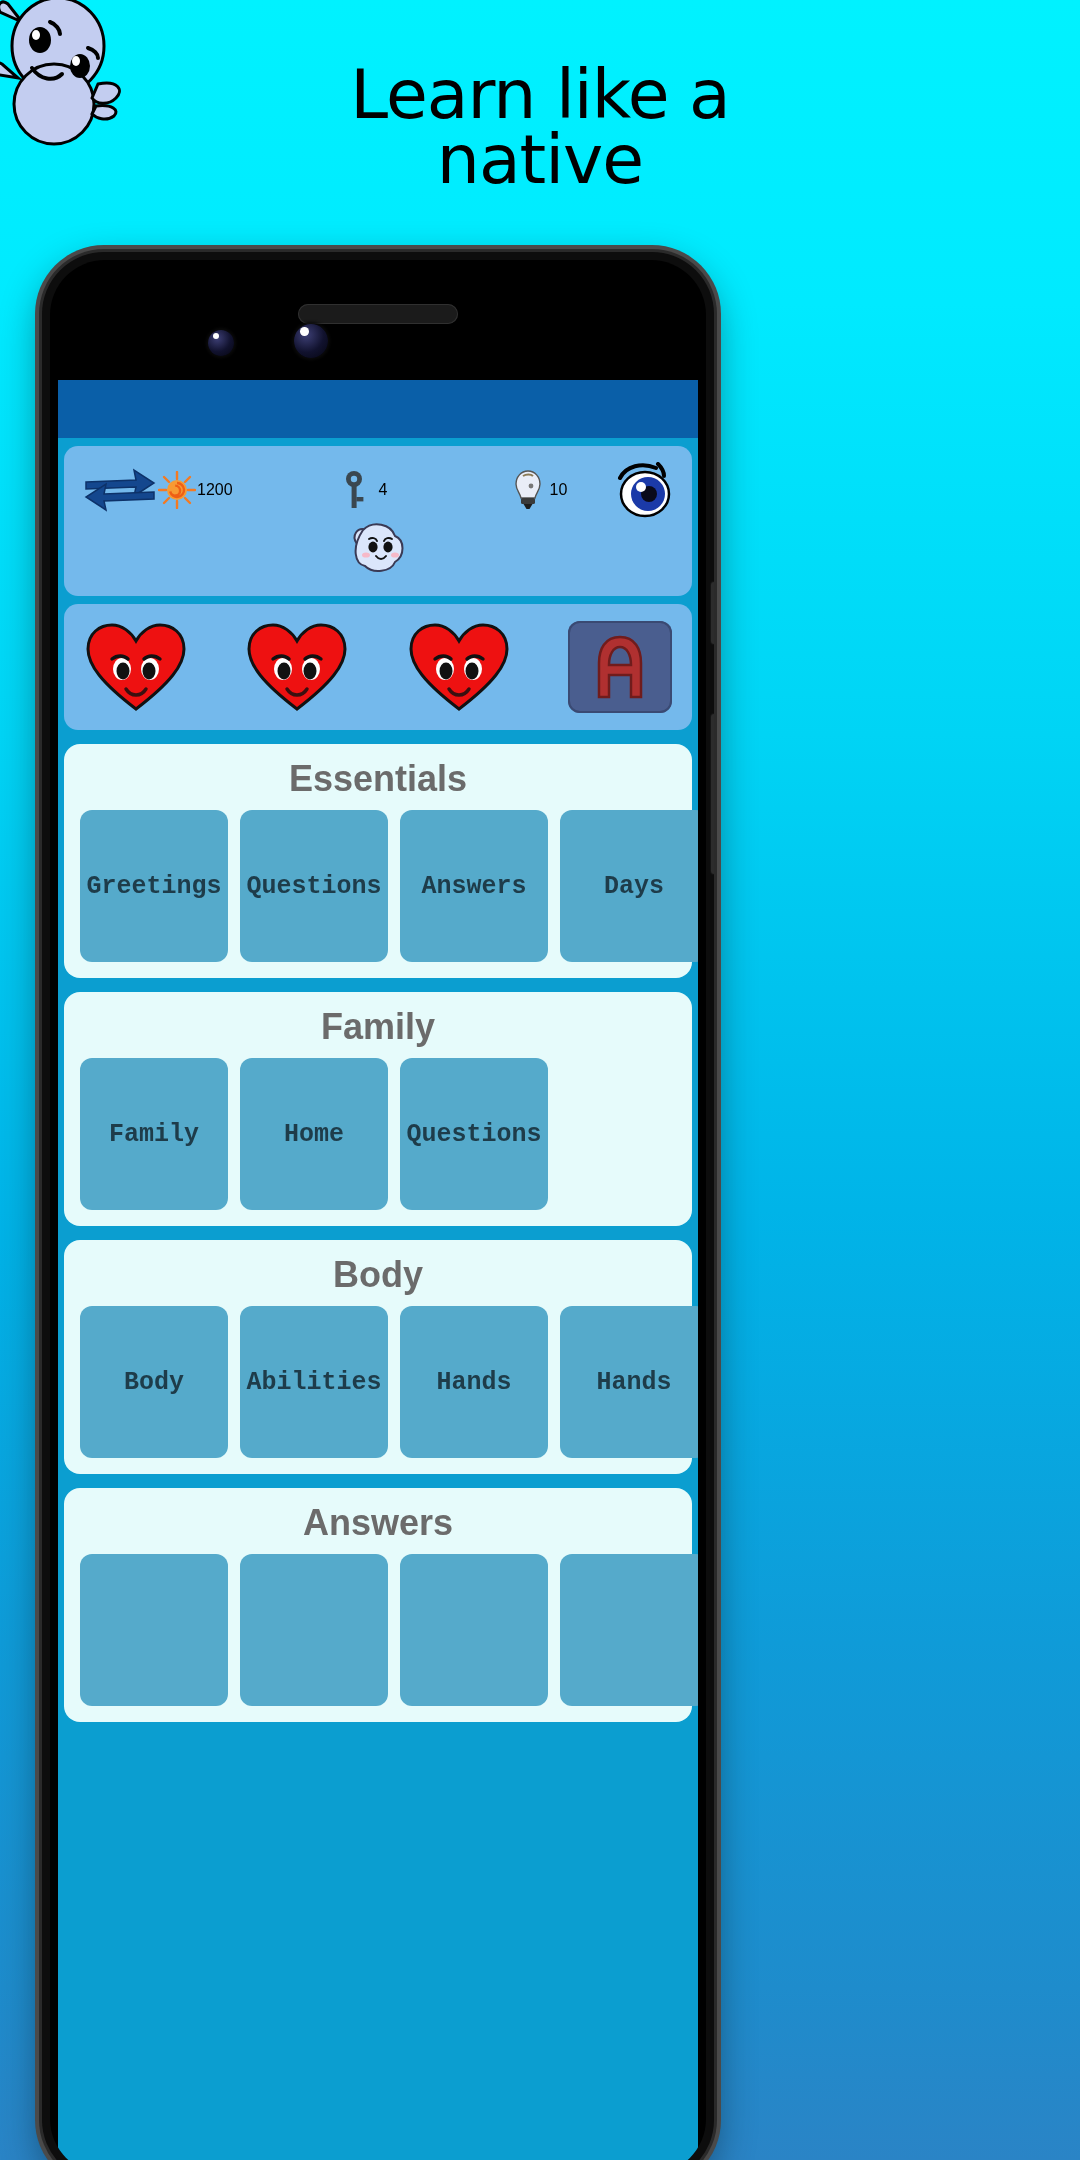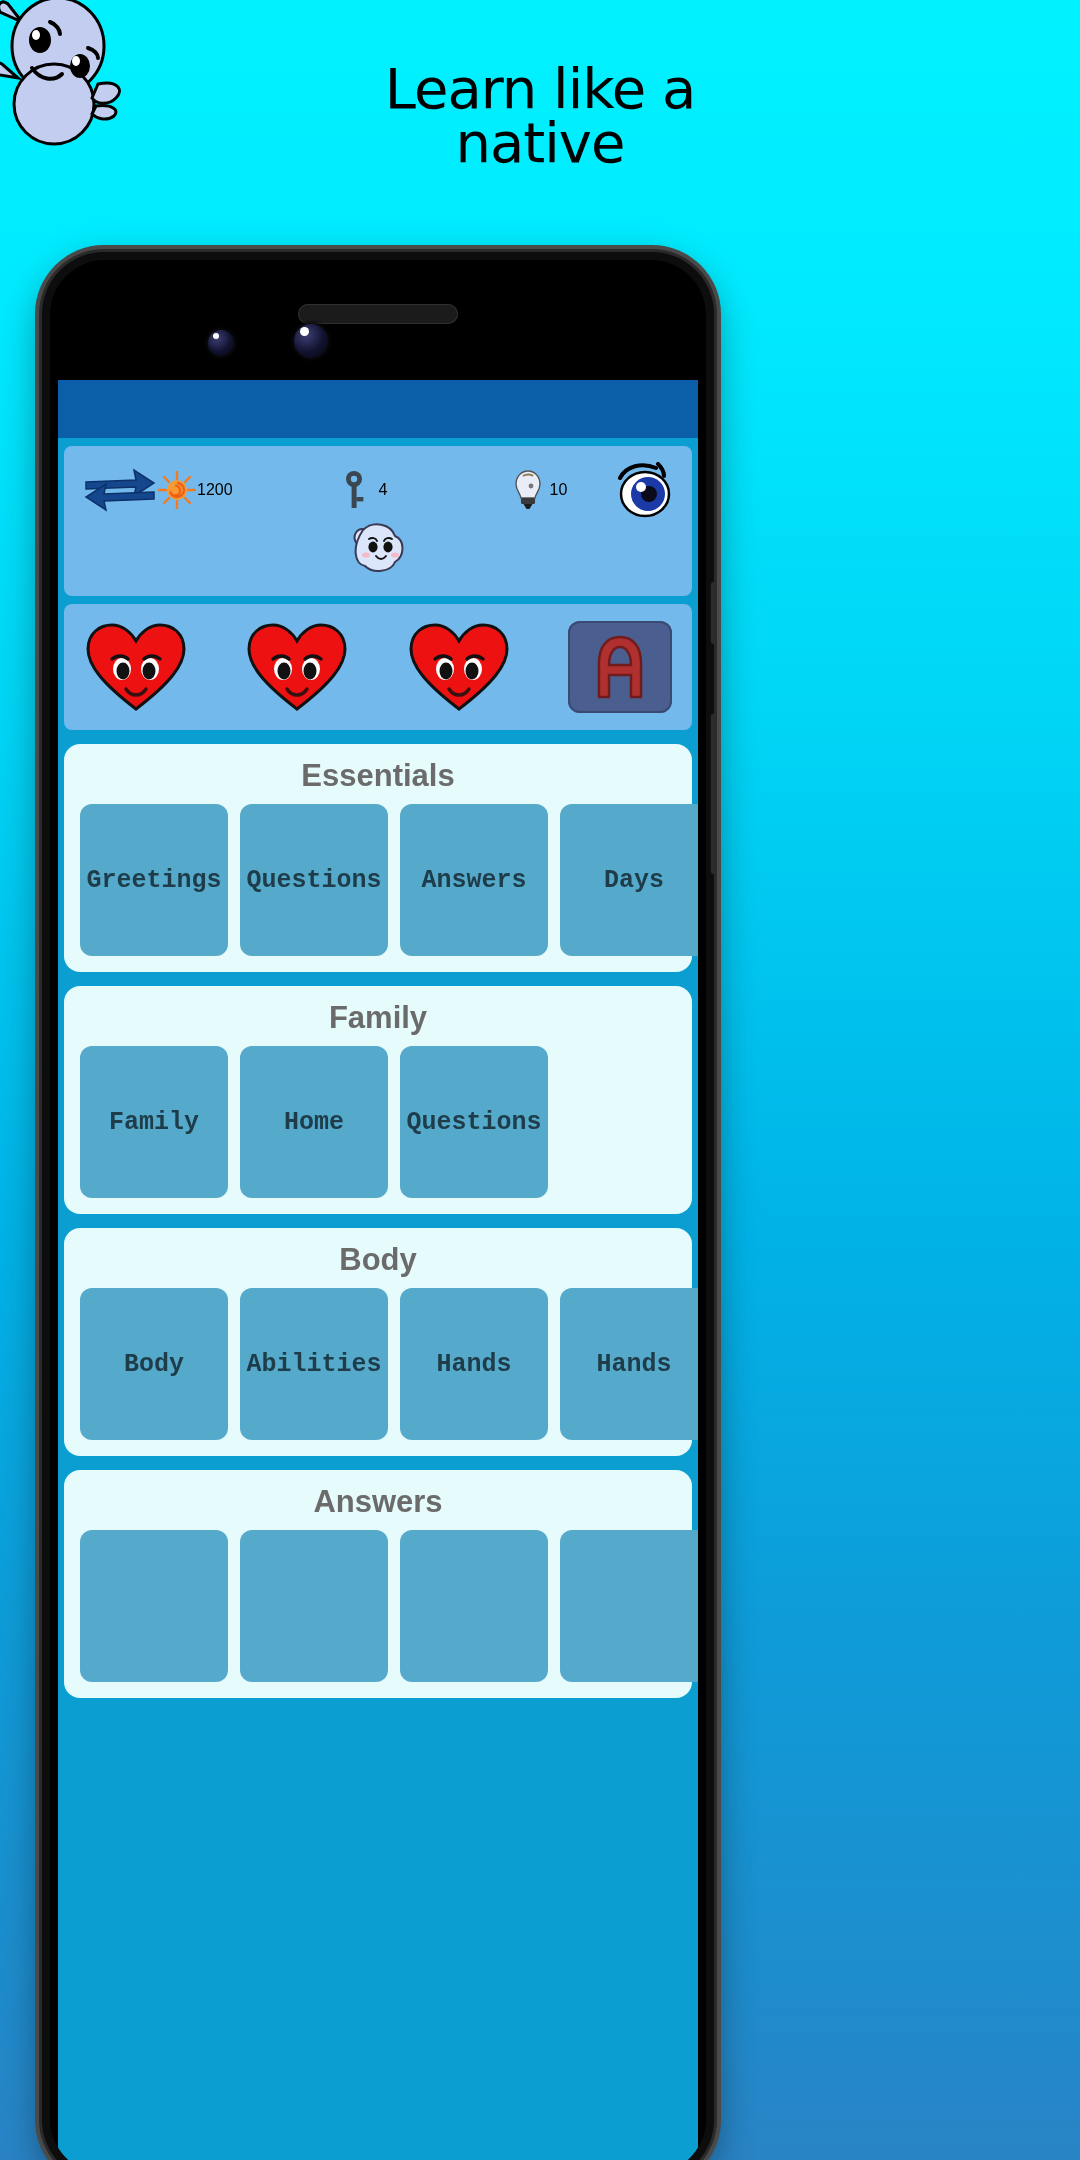--- a/index.html
+++ b/index.html
@@ -7,21 +7,21 @@
   body {
     font-family:"Liberation Sans", sans-serif;
     background:linear-gradient(180deg,#00f2ff 0%,#00eaff 14%,#00d4f5 34%,#00b4e8 56%,#0f9bd8 76%,#1e8ccc 92%,#2a84c6 100%);
     position:relative;
   }
 
   
   .hero-title{
     position:absolute; left:0; right:0; top:62px;
     text-align:center; color:#000;
-    font-size:56px; line-height:0.96; font-weight:400;
+    font-size:68px; line-height:0.96; font-weight:400;
     letter-spacing:-1px;
     font-family:"DejaVu Sans", sans-serif;
   }
   .mascot-corner{ position:absolute; left:-8px; top:-6px; width:140px; height:170px; }
 
   
   .phone{
     position:absolute; left:42px; top:252px;
     width:672px; height:1930px;
     border-radius:62px;
@@ -51,21 +51,21 @@
   
   .screen{
     position:absolute; left:8px; right:8px; top:120px; bottom:0;
     background:#0b9ed0; overflow:hidden;
   }
   .appbar{ height:58px; background:#0a5fa8; }
 
   .panel{
     margin:8px 6px 0 6px;
     background:#74b9ec;
-    border-radius:8px;
+    border-radius:14px;
   }
 
   
   .stats{ padding:16px 18px 10px 18px; min-height:150px; position:relative; }
   .stats-row{ display:flex; align-items:center; }
   .swap-icon{ width:76px; height:44px; flex:none; }
   .sun-icon{ width:38px; height:38px; flex:none; margin-right:1px; }
   .key-icon{ width:26px; height:40px; flex:none; margin-right:10px; }
   .bulb-icon{ width:28px; height:42px; flex:none; margin-right:8px; }
   .eye-icon{ width:62px; height:56px; flex:none; }
@@ -87,21 +87,21 @@
 
   
   .cat-card{
     margin:14px 6px 0 6px;
     background:#e6fbfb;
     border-radius:16px;
     padding:10px 0 16px 0;
   }
   .cat-title{
     text-align:center; color:#6b6b6b;
-    font-size:31px; font-weight:bold; padding:4px 0 10px 0;
+    font-size:36px; font-weight:bold; padding:4px 0 10px 0;
     font-family:"Liberation Sans", sans-serif;
   }
   .tile-row{ display:flex; gap:12px; padding-left:16px; }
   .tile{
     flex:none;
     width:148px; height:152px;
     background:#55aacb;
     border-radius:12px;
     display:flex; align-items:center; justify-content:center;
     color:#1e3c4a; font-size:25px; font-weight:bold;

